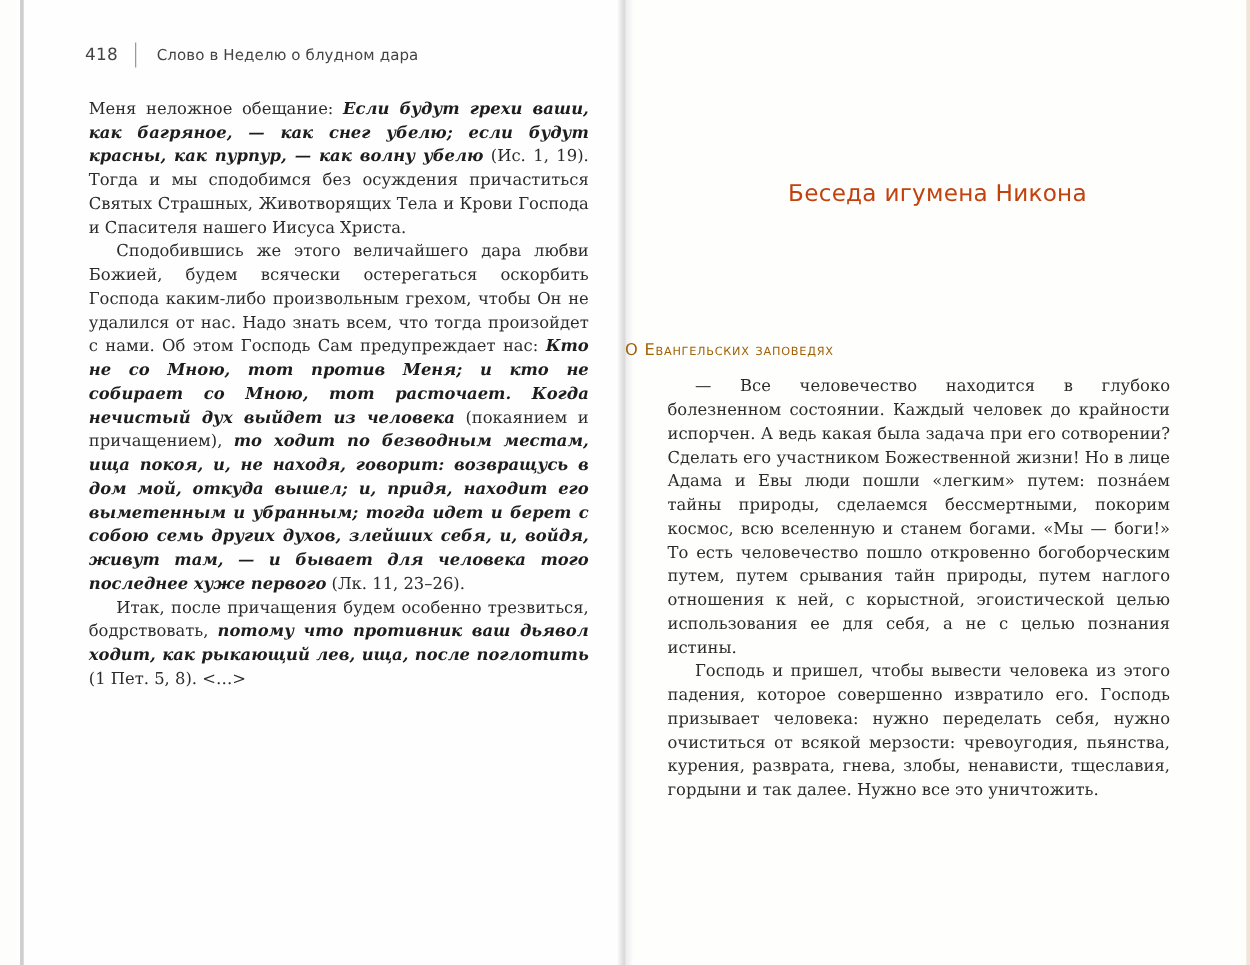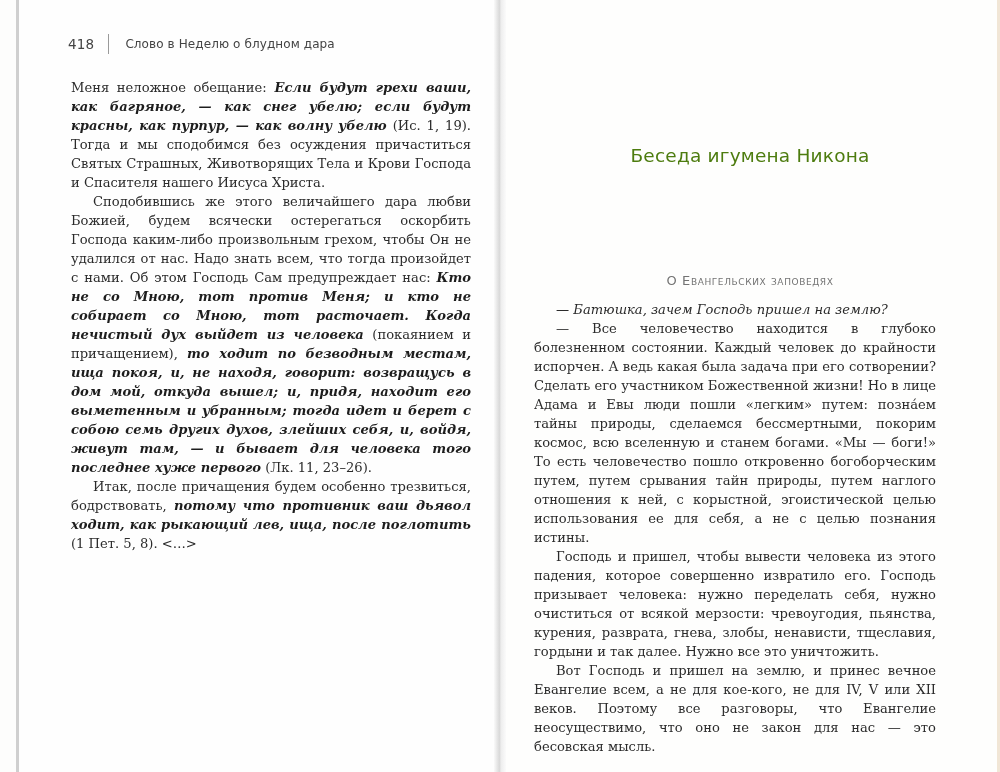--- a/index.html
+++ b/index.html
@@ -33,25 +33,25 @@
     text-align:justify; color:#2b2b2b;
   }
   .text p { margin:0; }
   .text p.indent { text-indent:22px; }
   .left-text { left:52px; top:78px; width:400px; }
   .right-text { left:534px; top:300px; width:402px; }
   .bi { font-style:italic; font-weight:bold; color:#1d1d1d; }
   .it { font-style:italic; }
   .chapter-title {
     position:absolute; left:500px; width:500px; top:145px; text-align:center;
-    font-family:"DejaVu Sans", sans-serif; font-size:18.5px; color:#4d7c0f; letter-spacing:0.2px;
+    font-family:"DejaVu Sans", sans-serif; font-size:18.5px; color:#c2410c; letter-spacing:0.2px;
   }
   .section-title {
-    position:absolute; left:500px; width:500px; top:273px; text-align:center;
-    font-family:"DejaVu Sans", sans-serif; font-size:13px; color:#737373; letter-spacing:0.6px;
+    position:absolute; left:500px; width:500px; top:273px; 
+    font-family:"DejaVu Sans", sans-serif; font-size:13px; color:#a16207; letter-spacing:0.6px;
     font-variant:small-caps;
   }
 </style>
 </head>
 <body>
 
 <div class="page page-left">
   <div class="running-head">
     <span class="page-num">418</span>
     <span class="head-sep"></span>
@@ -75,24 +75,18 @@
   <div class="right-edge"></div>
 </div>
 
 <div class="spine"></div>
 
 <div class="chapter-title">Беседа игумена Никона</div>
 <div class="section-title">О Евангельских заповедях</div>
 
 <div class="text right-text">
   <p class="indent">
-    <span class="it">— Батюшка, зачем Господь пришел на землю?</span>
-  </p>
-  <p class="indent">
     <span>— Все человечество находится в глубоко болезненном состоянии. Каждый человек до крайности испорчен. А ведь какая была задача при его сотворении? Сделать его участником Божественной жизни! Но в лице Адама и Евы люди пошли «легким» путем: позна́ем тайны природы, сделаемся бессмертными, покорим космос, всю вселенную и станем богами. «Мы — боги!» То есть человечество пошло откровенно богоборческим путем, путем срывания тайн природы, путем наглого отношения к ней, с корыстной, эгоистической целью использования ее для себя, а не с целью познания истины.</span>
   </p>
   <p class="indent">
     <span>Господь и пришел, чтобы вывести человека из этого падения, которое совершенно извратило его. Господь призывает человека: нужно переделать себя, нужно очиститься от всякой мерзости: чревоугодия, пьянства, курения, разврата, гнева, злобы, ненависти, тщеславия, гордыни и так далее. Нужно все это уничтожить.</span>
   </p>
-  <p class="indent">
-    <span>Вот Господь и пришел на землю, и принес вечное Евангелие всем, а не для кое-кого, не для IV, V или XII веков. Поэтому все разговоры, что Евангелие неосуществимо, что оно не закон для нас — это бесовская мысль.</span>
-  </p>
 </div>
 
 </body></html>

